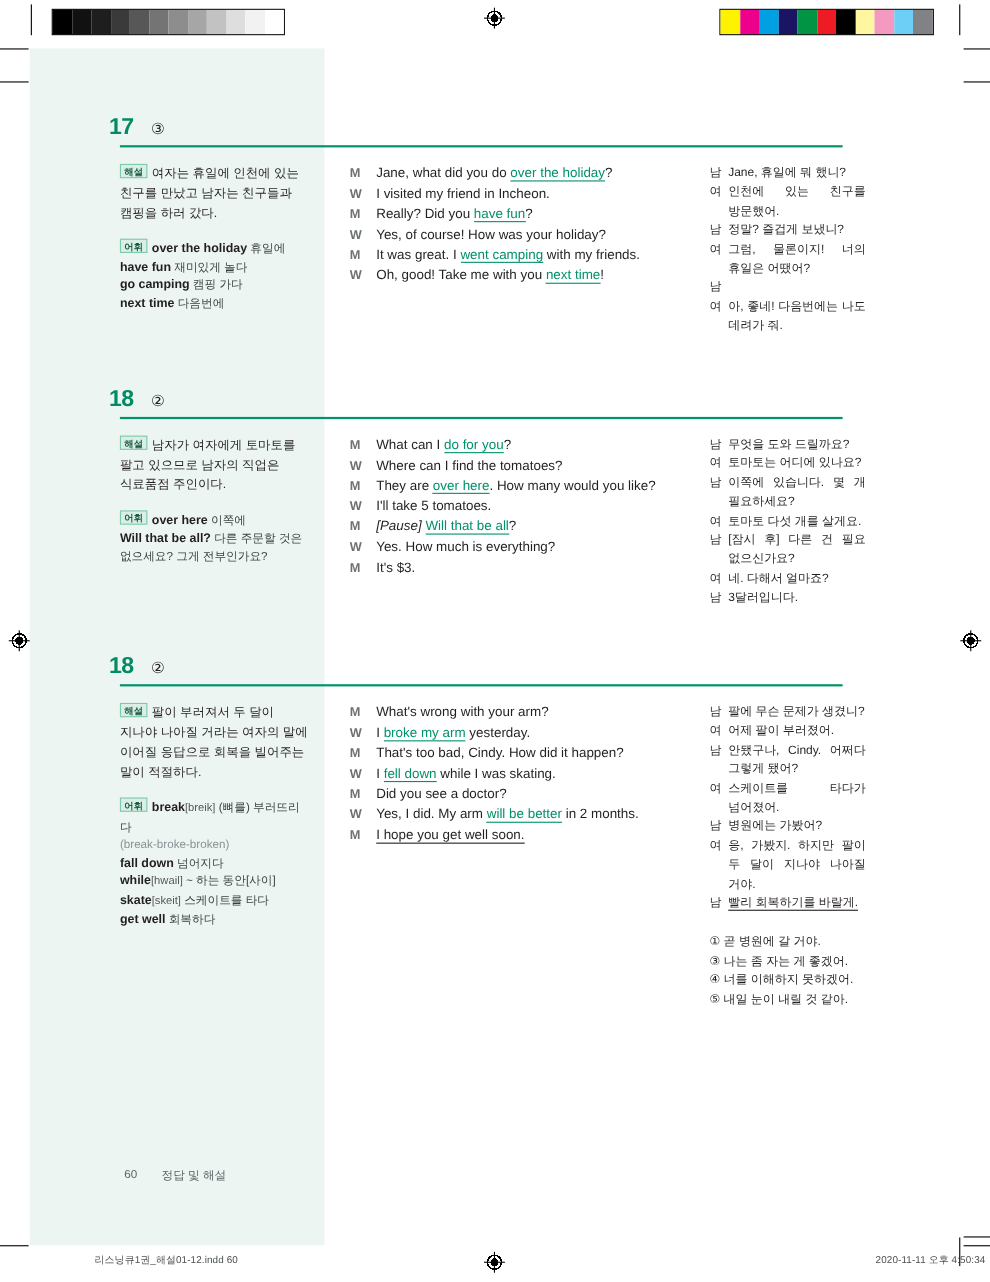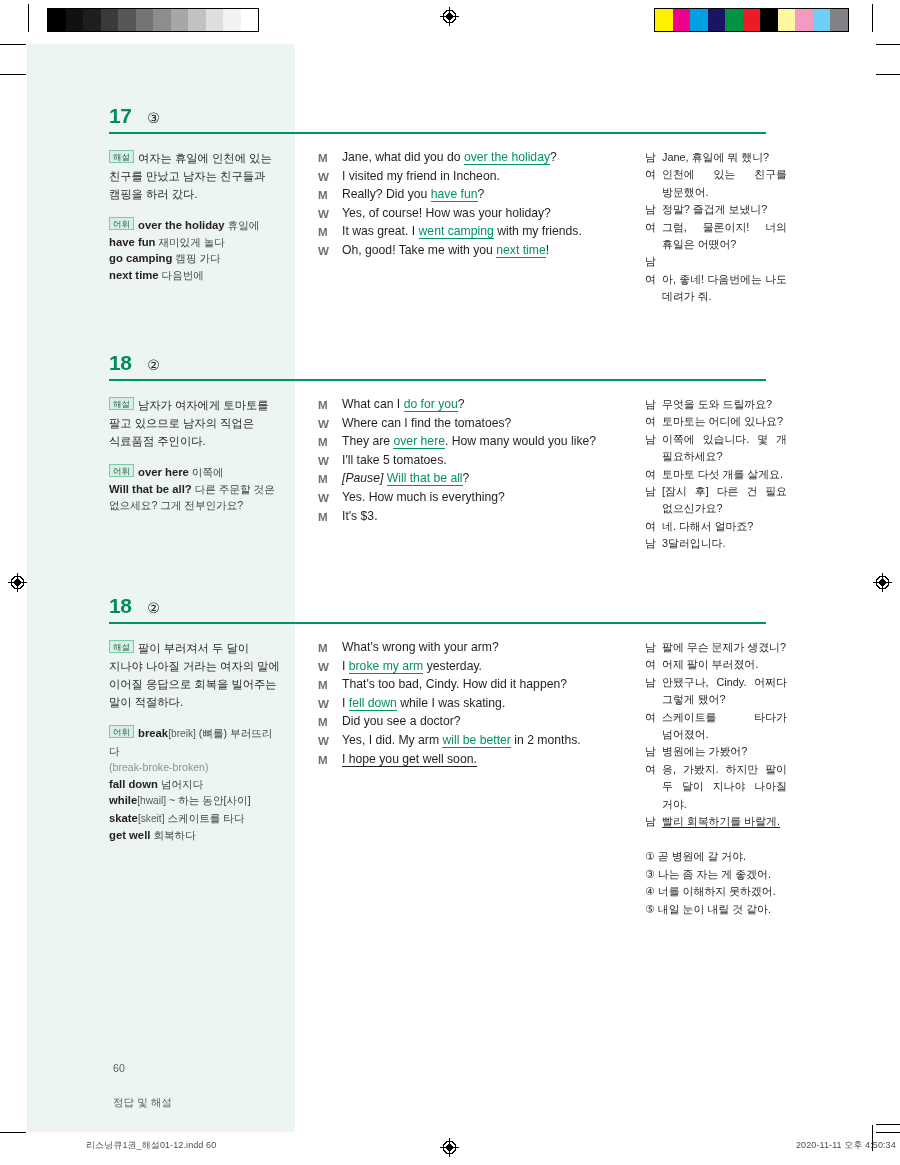--- a/index.html
+++ b/index.html
@@ -63,21 +63,21 @@
   .content {
     position: absolute;
     left: 0; top: 0; right: 0; bottom: 0;
   }
 
   
   .item { position: absolute; left: 0; width: 900px; }
 
   .item-head {
     position: absolute;
-    left: 109px; top: 0;
+    left: 99px; top: 0;
     display: flex;
     align-items: baseline;
     gap: 16px;
   }
   .q-num {
     font-size: 21px;
     font-weight: bold;
     color: #008b62;
     letter-spacing: -0.5px;
     line-height: 1;
@@ -107,20 +107,21 @@
     display: inline-block;
     font-size: 8.5px;
     line-height: 10px;
     padding: 1px 3px 0 3px;
     border: 1px solid #7ec9ac;
     background: #d9efe5;
     color: #1b5c45;
     vertical-align: 2px;
     margin-right: 4px;
     white-space: nowrap;
+    font-weight: bold;
   }
   .para {
     font-size: 11.3px;
     line-height: 18px;
     color: #231f20;
     margin: 0 0 14px 0;
     word-break: keep-all;
   }
   .vocab { margin: 0; }
   .vocab-line {
@@ -186,21 +187,20 @@
 
   
   .pg-foot {
     position: absolute;
     left: 113px;
     top: 1062px;
     display: flex;
     gap: 22px;
     font-size: 10.6px;
     color: #5d6265;
-    flex-direction: column;
   }
   .slug {
     position: absolute;
     top: 1139px;
     font-size: 9px;
     color: #4a4f52;
     letter-spacing: 0.1px;
     white-space: nowrap;
     margin-left: 36px;
   }

